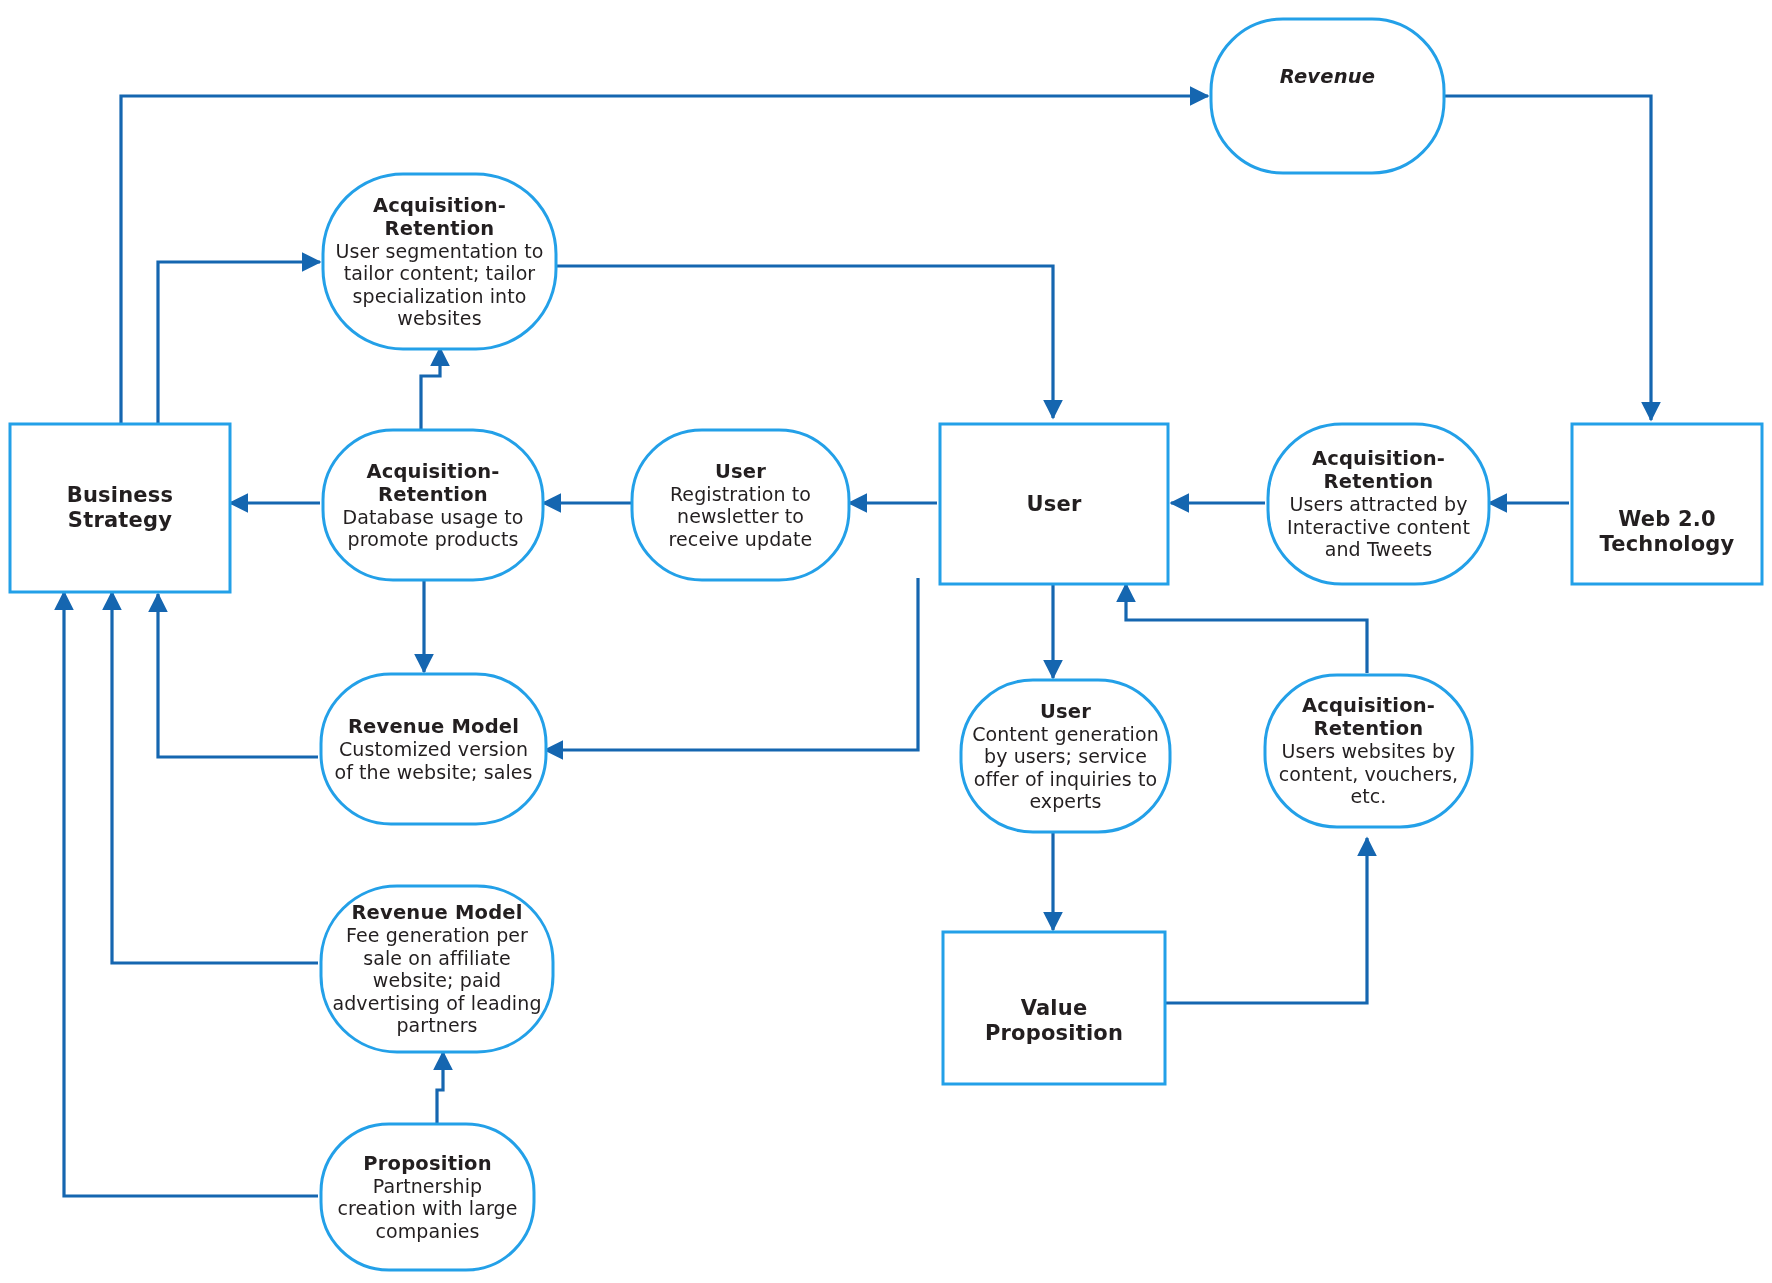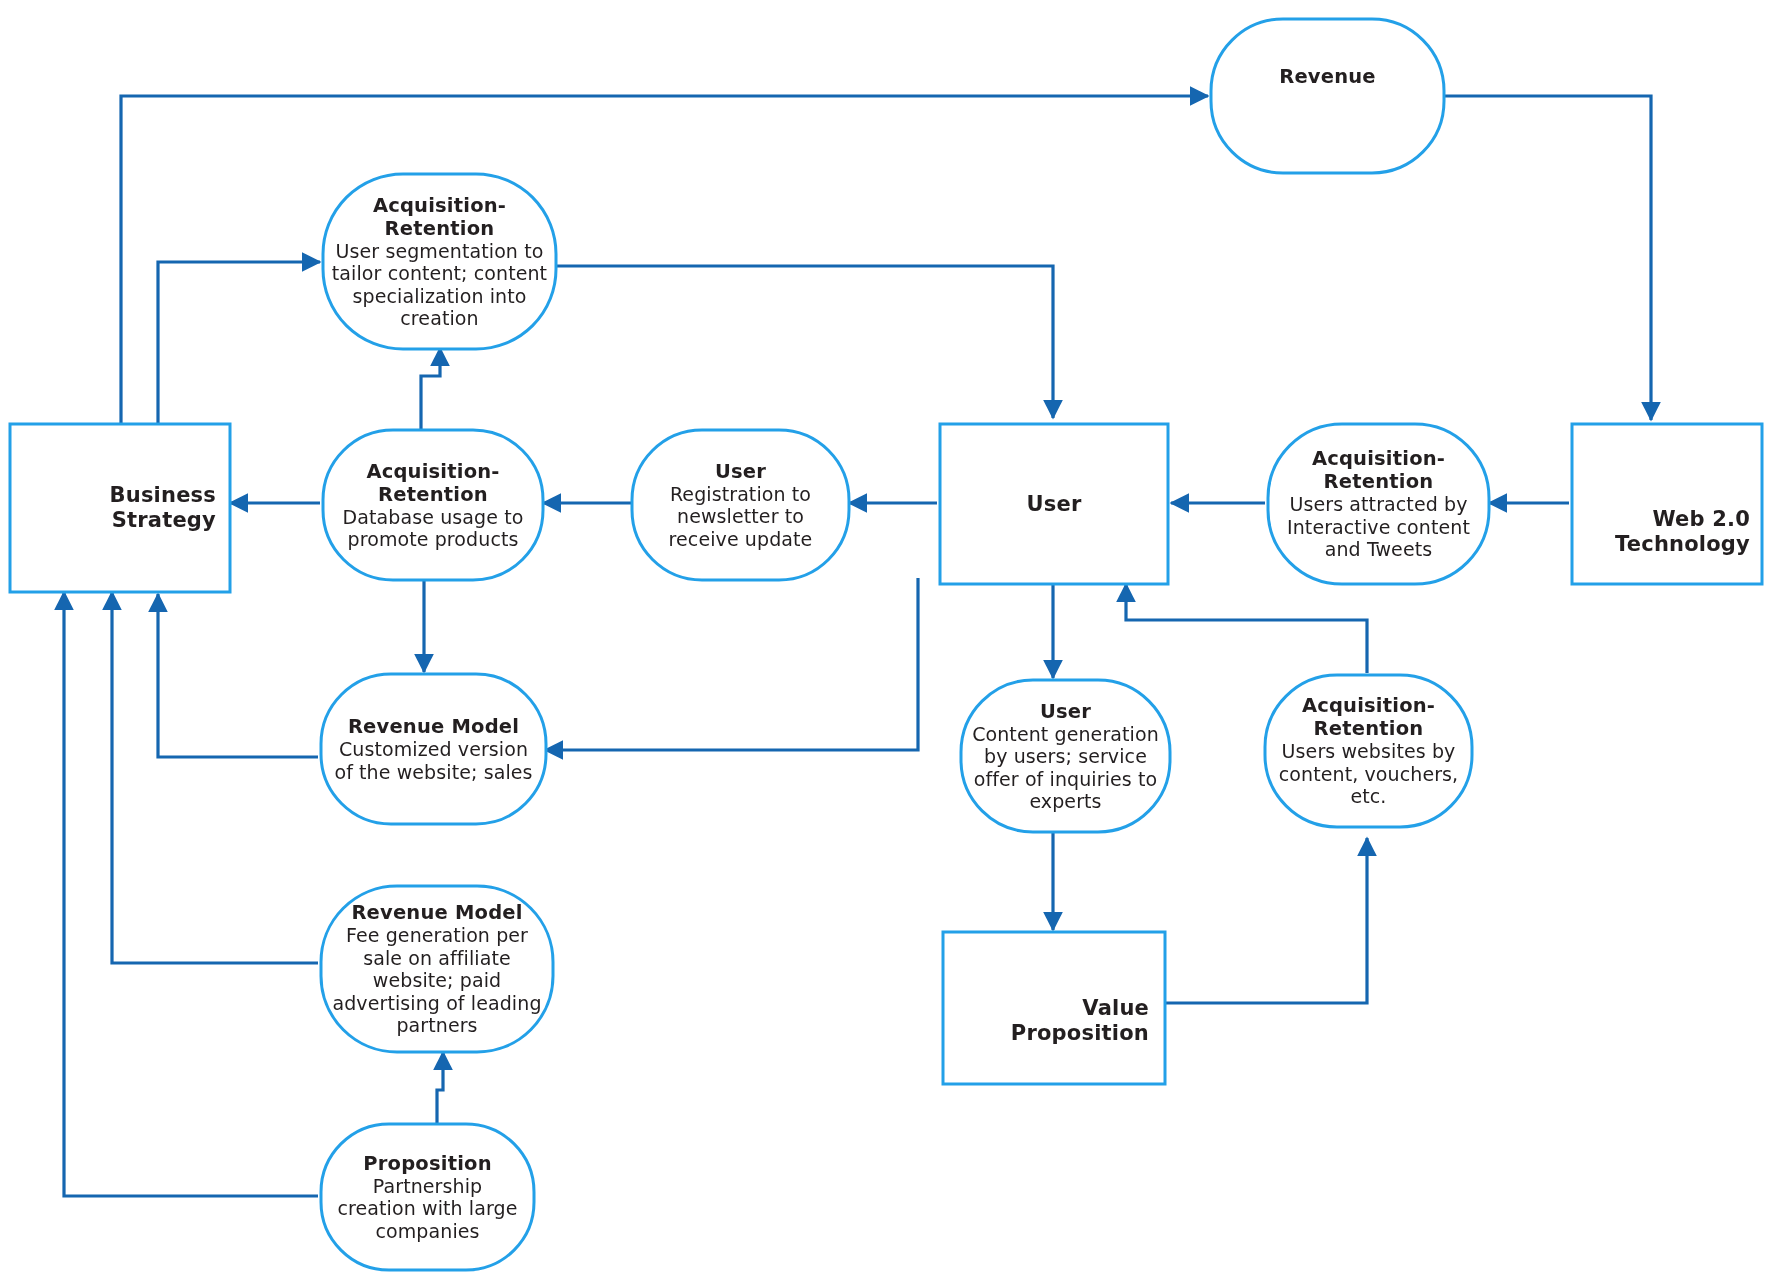--- a/index.html
+++ b/index.html
@@ -54,21 +54,20 @@
     font-size: 19.5px;
     letter-spacing: 0.2px;
   }
   .node-desc {
     font-weight: normal;
     font-size: 19px;
     letter-spacing: 0.1px;
   }
   .node-title.big {
     font-size: 21px;
-    text-align: right;
   }
 </style>
 </head>
 <body>
 
 <div id="canvas">
 
   <svg id="diagram" viewBox="0 0 1772 1283">
     <defs>
       <marker id="arrow" viewBox="0 0 10 10" refX="9.2" refY="5" markerWidth="6.2" markerHeight="6.2" orient="auto-start-reverse">
@@ -143,27 +142,27 @@
       <rect class="node-shape" x="1265" y="675" width="207" height="152" rx="72" ry="72"></rect>
 
       <rect class="node-shape" x="321" y="886" width="232" height="166" rx="76" ry="76"></rect>
 
       <rect class="node-shape" x="943" y="932" width="222" height="152" rx="0" ry="0"></rect>
 
       <rect class="node-shape" x="321" y="1124" width="213" height="146" rx="68" ry="68"></rect>
     </g>
   </svg>
 
-  <div class="node-label" style="left:1211px; top:19px; width:233px; height:114px; padding:0 18px;">
+  <div class="node-label" style="left:1211px; top:19px; width:233px; height:114px; padding:0 18px;font-style:italic;">
     <div class="node-title">Revenue</div>
   </div>
 
   <div class="node-label" style="left:323px; top:174px; width:233px; height:175px; padding:0 8px;">
     <div class="node-title">Acquisition-Retention</div>
-    <div class="node-desc">User segmentation to tailor content; content specialization into creation</div>
+    <div class="node-desc">User segmentation to tailor content; tailor specialization into websites</div>
   </div>
 
   <div class="node-label" style="left:10px; top:424px; width:220px; height:168px; padding:0 14px;">
     <div class="node-title big">Business Strategy</div>
   </div>
 
   <div class="node-label" style="left:323px; top:430px; width:220px; height:150px; padding:0 12px;">
     <div class="node-title">Acquisition-Retention</div>
     <div class="node-desc">Database usage to promote products</div>
   </div>

